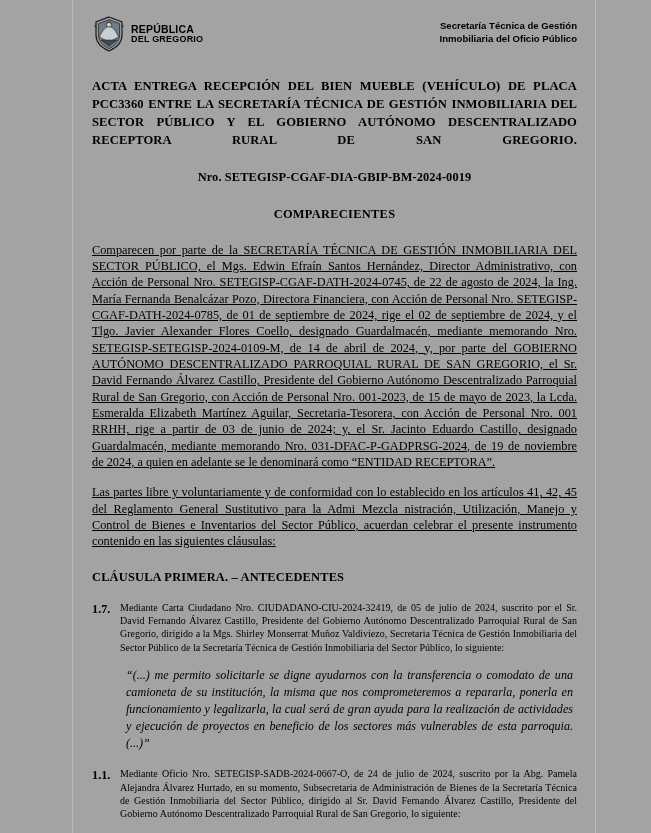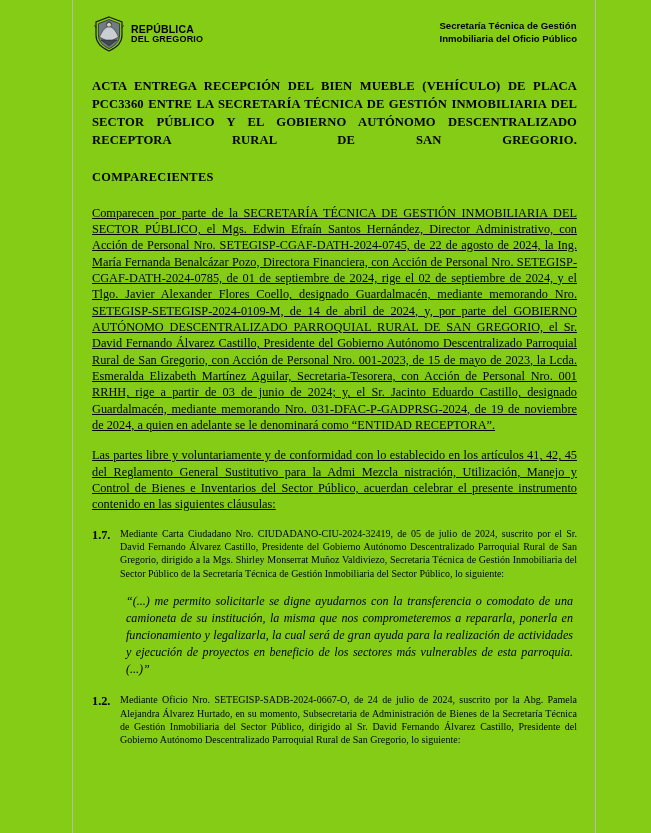--- a/index.html
+++ b/index.html
@@ -4,21 +4,21 @@
 <style>
   html, body {
     margin: 0;
     padding: 0;
     background: #8a8a8a;
   }
   .page {
     position: relative;
     width: 651px;
     height: 833px;
-    background: #84cc16;
+    background: #a3a3a3;
     overflow: hidden;
     font-family: "Liberation Serif", serif;
     color: #000000;
     box-sizing: border-box;
   }
   .side-rule {
     position: absolute;
     top: 0;
     bottom: 0;
     width: 1px;
@@ -65,21 +65,21 @@
   .brand-text .l2 {
     font-size: 9px;
     font-weight: bold;
     letter-spacing: 0.2px;
     display: block;
   }
   .header-right {
     font-family: "Liberation Sans", sans-serif;
     font-size: 9.6px;
     font-weight: bold;
-    text-align: left;
+    text-align: right;
     line-height: 1.35;
     padding-top: 4px;
     max-width: 210px;
   }
 
   
   .title {
     font-weight: bold;
     font-size: 12.6px;
     text-align: justify;
@@ -93,20 +93,21 @@
     font-weight: bold;
     font-size: 12.4px;
     margin-bottom: 22px;
     letter-spacing: 0.1px;
   }
   .section-head {
     font-weight: bold;
     font-size: 12.4px;
     margin-bottom: 20px;
     letter-spacing: 0.3px;
+    text-align: center;
   }
   .para {
     text-align: justify;
     font-size: 12.3px;
     line-height: 1.33;
     margin-bottom: 14px;
     text-decoration: underline;
   }
   .clause-head {
     font-weight: bold;
@@ -171,33 +172,35 @@
       <div class="header-right">
         <div>Secretaría Técnica de Gestión</div>
         <div>Inmobiliaria del Oficio Público</div>
       </div>
     </div>
 
     <div class="title">
       <span>ACTA ENTREGA RECEPCIÓN DEL BIEN MUEBLE (VEHÍCULO) DE PLACA PCC3360 ENTRE LA SECRETARÍA TÉCNICA DE GESTIÓN INMOBILIARIA DEL SECTOR PÚBLICO Y EL GOBIERNO AUTÓNOMO DESCENTRALIZADO RECEPTORA RURAL DE SAN GREGORIO.</span>
     </div>
 
+    <div class="docnum">Nro. SETEGISP-CGAF-DIA-GBIP-BM-2024-0019</div>
 
     <div class="section-head">COMPARECIENTES</div>
 
     <div class="para">Comparecen por parte de la SECRETARÍA TÉCNICA DE GESTIÓN INMOBILIARIA DEL SECTOR PÚBLICO, el Mgs. Edwin Efraín Santos Hernández, Director Administrativo, con Acción de Personal Nro. SETEGISP-CGAF-DATH-2024-0745, de 22 de agosto de 2024, la Ing. María Fernanda Benalcázar Pozo, Directora Financiera, con Acción de Personal Nro. SETEGISP-CGAF-DATH-2024-0785, de 01 de septiembre de 2024, rige el 02 de septiembre de 2024, y el Tlgo. Javier Alexander Flores Coello, designado Guardalmacén, mediante memorando Nro. SETEGISP-SETEGISP-2024-0109-M, de 14 de abril de 2024, y, por parte del GOBIERNO AUTÓNOMO DESCENTRALIZADO PARROQUIAL RURAL DE SAN GREGORIO, el Sr. David Fernando Álvarez Castillo, Presidente del Gobierno Autónomo Descentralizado Parroquial Rural de San Gregorio, con Acción de Personal Nro. 001-2023, de 15 de mayo de 2023, la Lcda. Esmeralda Elizabeth Martínez Aguilar, Secretaria-Tesorera, con Acción de Personal Nro. 001 RRHH, rige a partir de 03 de junio de 2024; y, el Sr. Jacinto Eduardo Castillo, designado Guardalmacén, mediante memorando Nro. 031-DFAC-P-GADPRSG-2024, de 19 de noviembre de 2024, a quien en adelante se le denominará como “ENTIDAD RECEPTORA”.</div>
 
     <div class="para">Las partes libre y voluntariamente y de conformidad con lo establecido en los artículos 41, 42, 45 del Reglamento General Sustitutivo para la Admi Mezcla nistración, Utilización, Manejo y Control de Bienes e Inventarios del Sector Público, acuerdan celebrar el presente instrumento contenido en las siguientes cláusulas:</div>
 
+    <div class="clause-head">CLÁUSULA PRIMERA. – ANTECEDENTES</div>
 
     <div class="numbered">
       <div class="num">1.7.</div>
       <div class="body">Mediante Carta Ciudadano Nro. CIUDADANO-CIU-2024-32419, de 05 de julio de 2024, suscrito por el Sr. David Fernando Álvarez Castillo, Presidente del Gobierno Autónomo Descentralizado Parroquial Rural de San Gregorio, dirigido a la Mgs. Shirley Monserrat Muñoz Valdiviezo, Secretaria Técnica de Gestión Inmobiliaria del Sector Público de la Secretaría Técnica de Gestión Inmobiliaria del Sector Público, lo siguiente:</div>
     </div>
     <div class="quote">“(...) me permito solicitarle se digne ayudarnos con la transferencia o comodato de una camioneta de su institución, la misma que nos comprometeremos a repararla, ponerla en funcionamiento y legalizarla, la cual será de gran ayuda para la realización de actividades y ejecución de proyectos en beneficio de los sectores más vulnerables de esta parroquia. (...)”</div>
 
     <div class="numbered">
-      <div class="num">1.2.</div>
+      <div class="num">1.1.</div>
       <div class="body">Mediante Oficio Nro. SETEGISP-SADB-2024-0667-O, de 24 de julio de 2024, suscrito por la Abg. Pamela Alejandra Álvarez Hurtado, en su momento, Subsecretaria de Administración de Bienes de la Secretaría Técnica de Gestión Inmobiliaria del Sector Público, dirigido al Sr. David Fernando Álvarez Castillo, Presidente del Gobierno Autónomo Descentralizado Parroquial Rural de San Gregorio, lo siguiente:</div>
     </div>
 
   </div>
 </div>
 
 </body></html>

